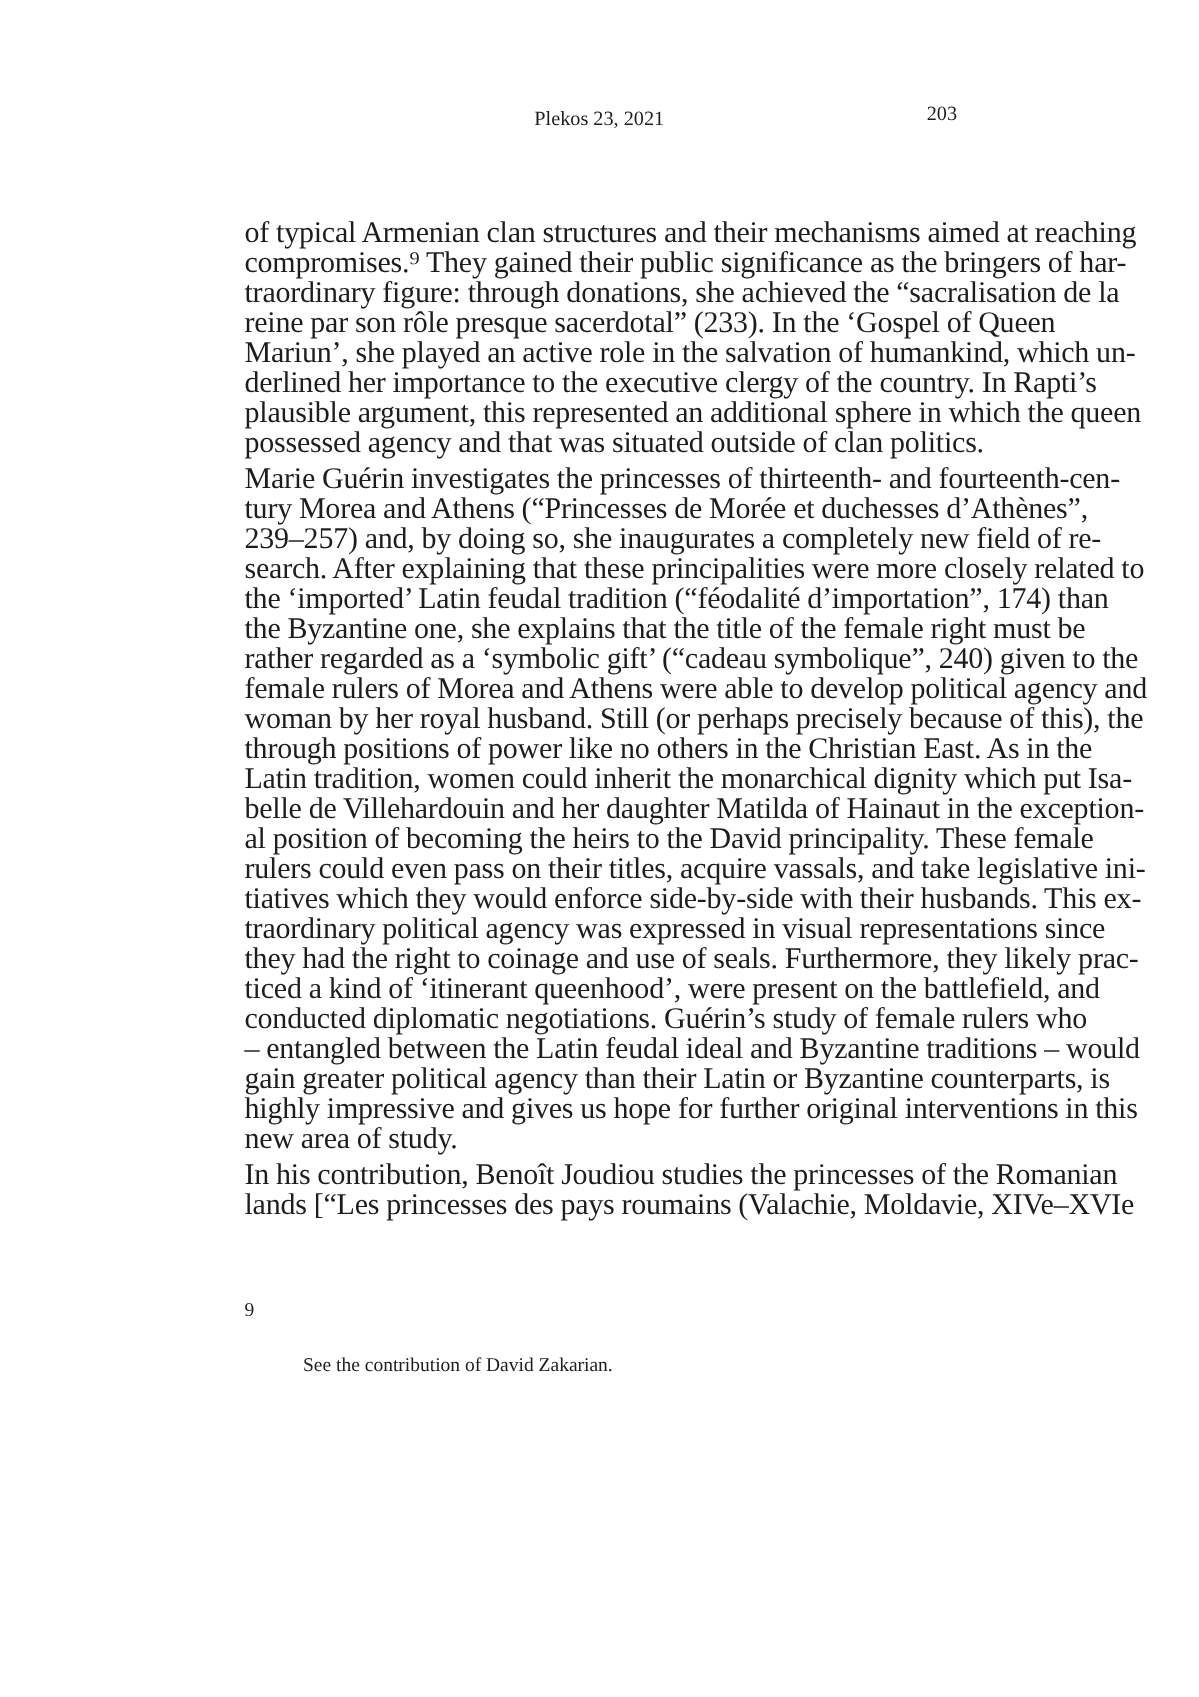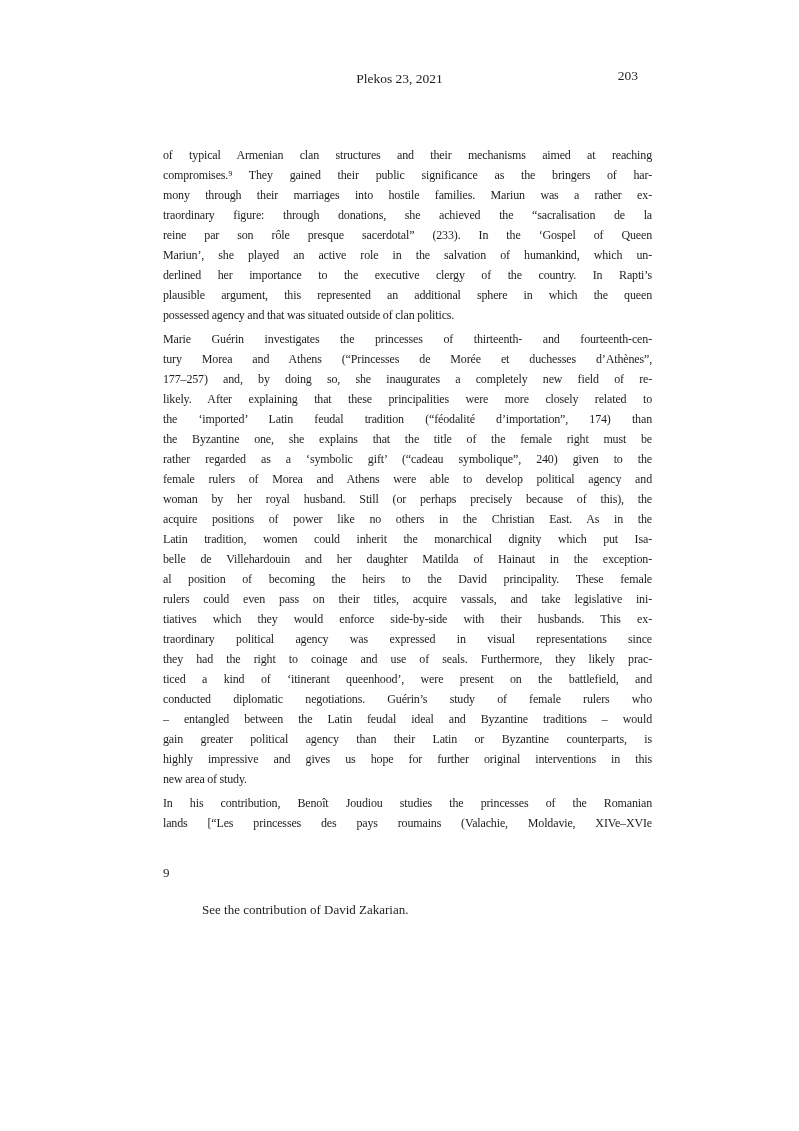--- a/index.html
+++ b/index.html
@@ -31,21 +31,21 @@
     right: 161px;
     font-size: 13.5px;
     line-height: 18px;
     margin-left: 17px;
   }
   .body-text {
     position: absolute;
     left: 163px;
     top: 145px;
     width: 489px;
-    font-size: 12px;
+    font-size: 20px;
   }
   .paragraph {
     margin: 0 0 4px 0;
   }
   .line {
     line-height: 20px;
     height: 20px;
     white-space: nowrap;
     text-align: justify;
     text-align-last: justify;
@@ -81,39 +81,38 @@
   <div class="running-head">
     <span>Plekos 23, 2021</span>
   </div>
 
   <div class="page-number">203</div>
 
   <div class="body-text">
       <div class="paragraph">
         <div class="line">of typical Armenian clan structures and their mechanisms aimed at reaching</div>
         <div class="line">compromises.⁹ They gained their public significance as the bringers of har-</div>
-        <div class="line">mony through their marriages into hostile families. Mariun was a rather ex-</div>
         <div class="line">traordinary figure: through donations, she achieved the “sacralisation de la</div>
         <div class="line">reine par son rôle presque sacerdotal” (233). In the ‘Gospel of Queen</div>
         <div class="line">Mariun’, she played an active role in the salvation of humankind, which un-</div>
         <div class="line">derlined her importance to the executive clergy of the country. In Rapti’s</div>
         <div class="line">plausible argument, this represented an additional sphere in which the queen</div>
         <div class="line no-justify">possessed agency and that was situated outside of clan politics.</div>
       </div>
       <div class="paragraph">
         <div class="line">Marie Guérin investigates the princesses of thirteenth- and fourteenth-cen-</div>
         <div class="line">tury Morea and Athens (“Princesses de Morée et duchesses d’Athènes”,</div>
-        <div class="line">177–257) and, by doing so, she inaugurates a completely new field of re-</div>
-        <div class="line">likely. After explaining that these principalities were more closely related to</div>
+        <div class="line">239–257) and, by doing so, she inaugurates a completely new field of re-</div>
+        <div class="line">search. After explaining that these principalities were more closely related to</div>
         <div class="line">the ‘imported’ Latin feudal tradition (“féodalité d’importation”, 174) than</div>
         <div class="line">the Byzantine one, she explains that the title of the female right must be</div>
         <div class="line">rather regarded as a ‘symbolic gift’ (“cadeau symbolique”, 240) given to the</div>
         <div class="line">female rulers of Morea and Athens were able to develop political agency and</div>
         <div class="line">woman by her royal husband. Still (or perhaps precisely because of this), the</div>
-        <div class="line">acquire positions of power like no others in the Christian East. As in the</div>
+        <div class="line">through positions of power like no others in the Christian East. As in the</div>
         <div class="line">Latin tradition, women could inherit the monarchical dignity which put Isa-</div>
         <div class="line">belle de Villehardouin and her daughter Matilda of Hainaut in the exception-</div>
         <div class="line">al position of becoming the heirs to the David principality. These female</div>
         <div class="line">rulers could even pass on their titles, acquire vassals, and take legislative ini-</div>
         <div class="line">tiatives which they would enforce side-by-side with their husbands. This ex-</div>
         <div class="line">traordinary political agency was expressed in visual representations since</div>
         <div class="line">they had the right to coinage and use of seals. Furthermore, they likely prac-</div>
         <div class="line">ticed a kind of ‘itinerant queenhood’, were present on the battlefield, and</div>
         <div class="line">conducted diplomatic negotiations. Guérin’s study of female rulers who</div>
         <div class="line">– entangled between the Latin feudal ideal and Byzantine traditions – would</div>

